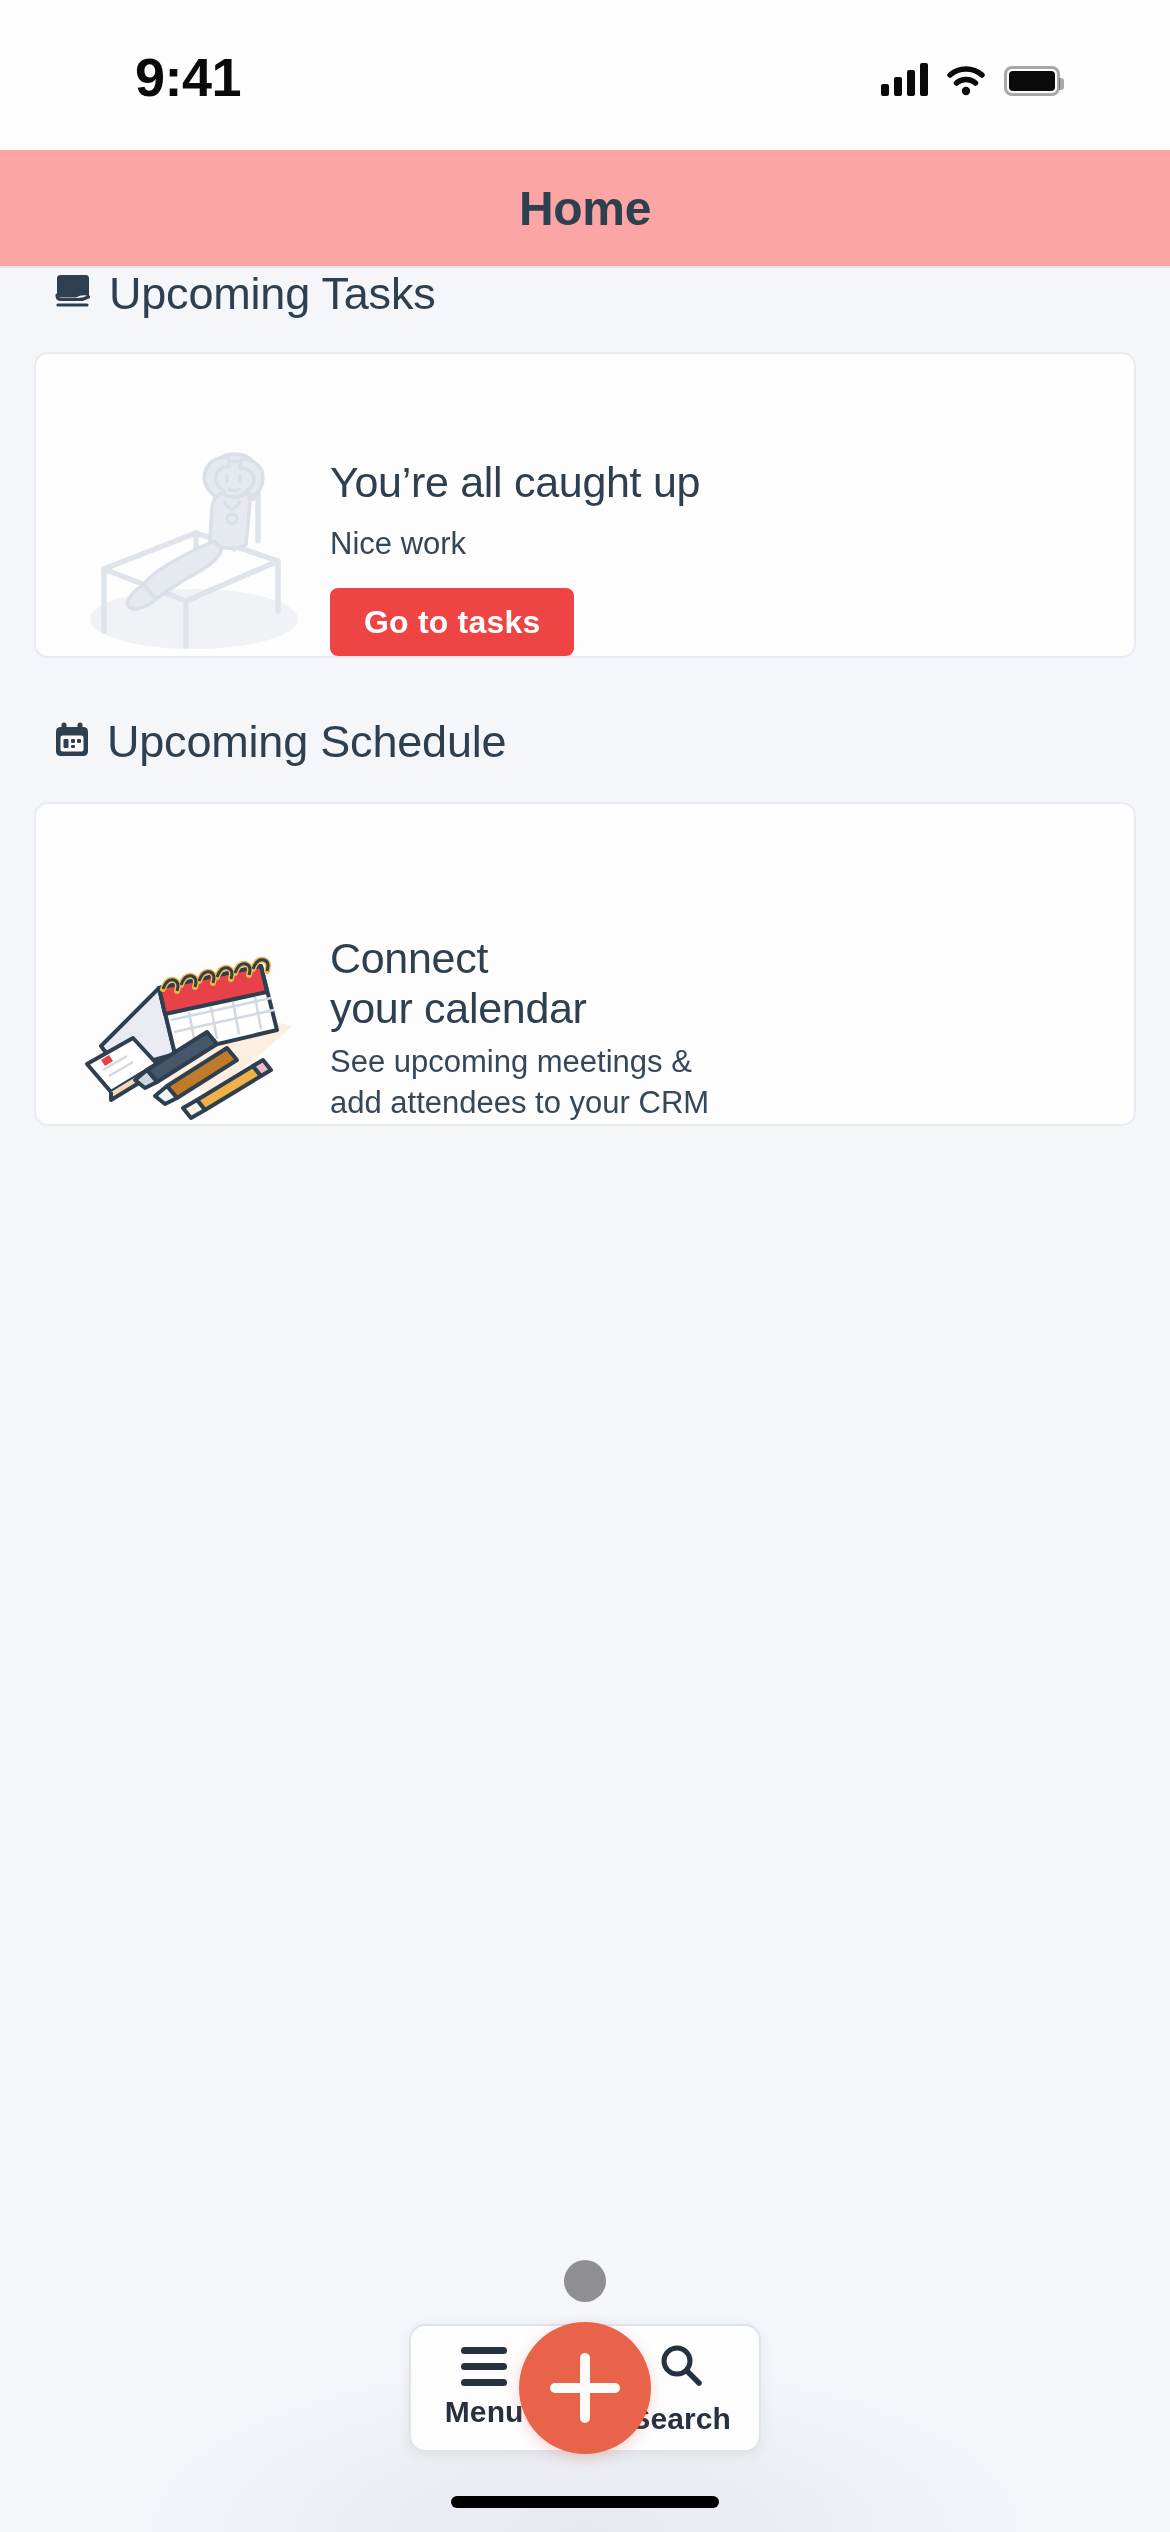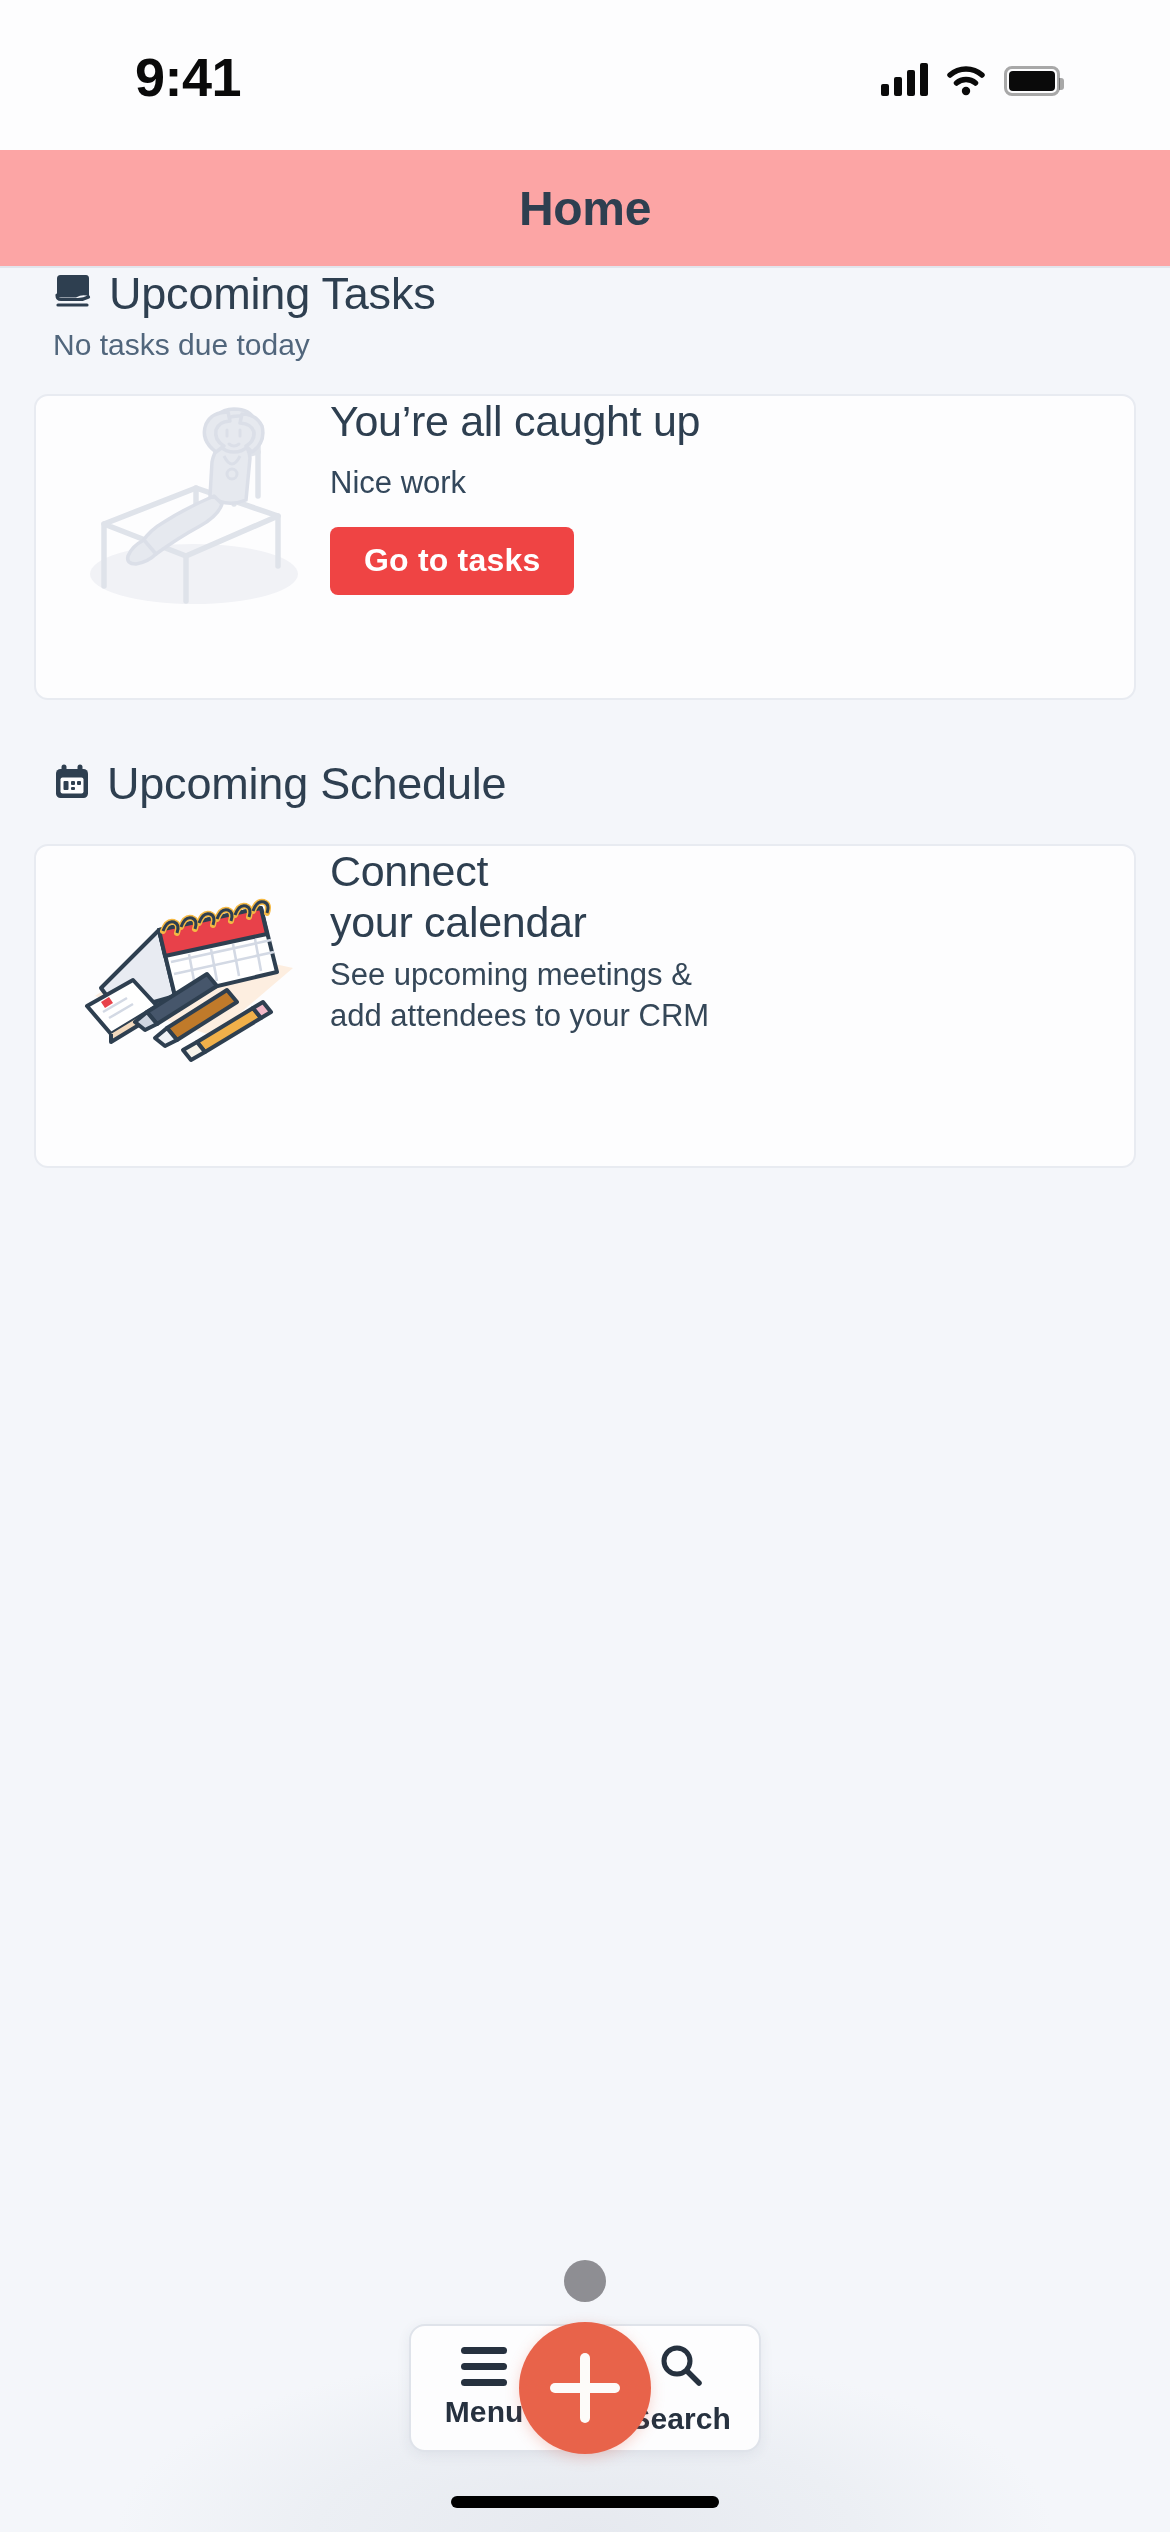--- a/index.html
+++ b/index.html
@@ -67,21 +67,21 @@
   .section-sub{
     padding-left:53px; margin-top:8px;
     font-size:30px; color:#51667c; font-weight:400;
   }
 
   .card{
     margin:0 34px; background:#fdfdfe;
     border:2px solid #e8ebf1; border-radius:14px;
   }
 
-  .card-row{ display:flex; align-items:flex-start; }
+  .card-row{ display:flex; align-items:flex-end; }
   .card-art{ flex:0 0 auto; display:flex; align-items:center; justify-content:center; }
   .card-body{ flex:1 1 auto; }
 
   .card-title{ font-size:43px; font-weight:400; color:#2e3f50; letter-spacing:-0.3px; line-height:1.18; }
   .card-desc{ font-size:31px; color:#354758; line-height:1.32; margin-top:8px; }
   .card-sub{ font-size:31px; color:#33475b; margin-top:18px; }
 
   .btn{
     display:inline-flex; align-items:center; justify-content:center;
     background:#ef4444; color:#ffffff;
@@ -167,21 +167,20 @@
     <div class="section-head">
       <span>
         <svg width="40" height="38" viewBox="0 0 40 38">
           <path d="M4 5.5 Q4 2 7.5 2 H33 Q36 2 36 5.5 V23.5 Q30 20.5 23 24.5 H7 Q4 24.5 4 21 Z" fill="#2e3f50"></path>
           <path d="M4 22 Q4 26.5 8 26.5 H25 Q31 26.5 35.5 24" fill="none" stroke="#2e3f50" stroke-width="3.2" stroke-linecap="round"></path>
           <path d="M5 32 H34" fill="none" stroke="#2e3f50" stroke-width="3.2" stroke-linecap="round"></path>
         </svg>
       </span>
       <span class="section-title">Upcoming Tasks</span>
     </div>
-    <div class="section-sub">No tasks due today</div>
 
     <div class="card" style="margin-top:32px; height:306px;">
       <div class="card-row" style="height:100%; padding:0 26px;">
         <div class="card-art" style="width:258px;">
           <svg width="250" height="215" viewBox="0 0 250 215">
 
             <ellipse cx="128" cy="178" rx="104" ry="30" fill="#f1f2f6"></ellipse>
 
             <g fill="none" stroke="#dfe3ea" stroke-width="5.5" stroke-linecap="round" stroke-linejoin="round">
               <path d="M38 128 L120 160 L212 120 L130 92 Z"></path>

